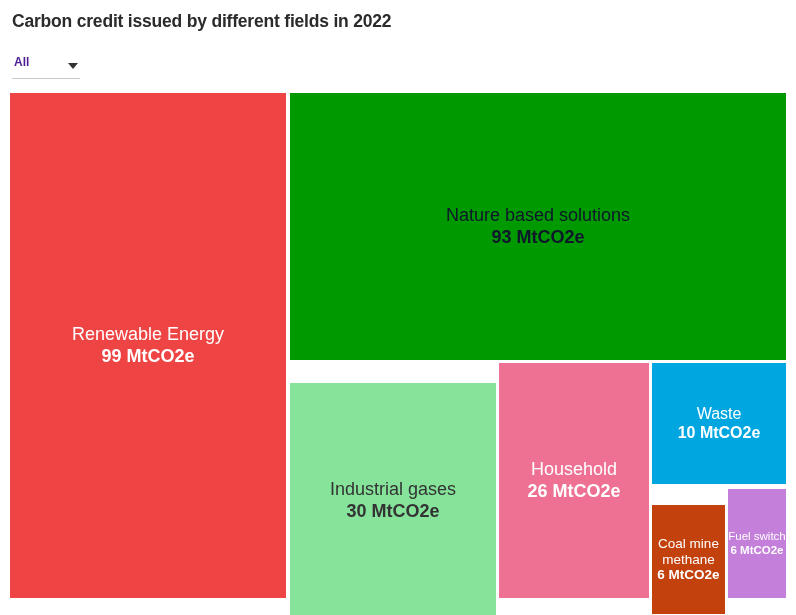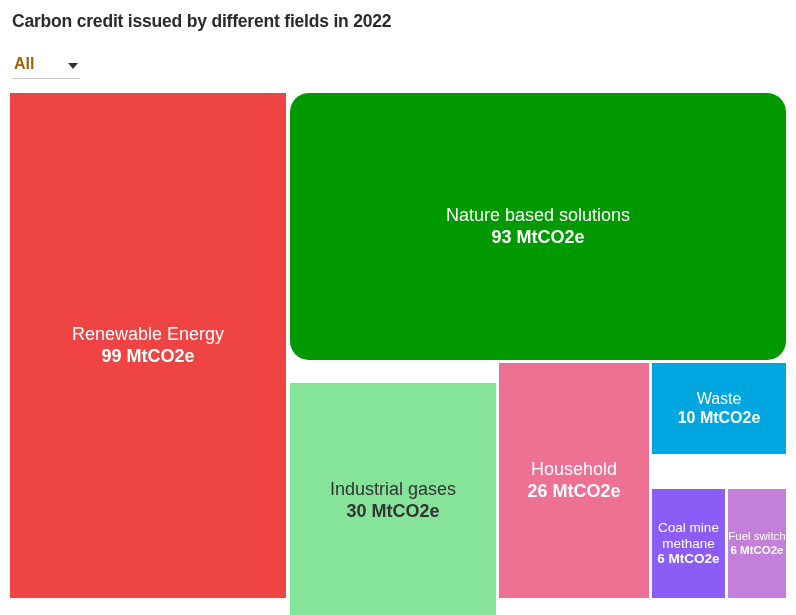--- a/index.html
+++ b/index.html
@@ -32,23 +32,23 @@
     top: 54px;
     width: 68px;
     height: 24px;
     border-bottom: 1px solid #c9c9c9;
     cursor: pointer;
   }
   #filter-dropdown .dd-value {
     position: absolute;
     left: 2px;
     top: 1px;
-    font-size: 16px;
+    font-size: 12px;
     font-weight: bold;
-    color: #a16207;
+    color: #4c1d95;
   }
   #filter-dropdown .dd-caret {
     position: absolute;
     right: 2px;
     top: 9px;
     width: 0;
     height: 0;
     border-left: 5.5px solid transparent;
     border-right: 5.5px solid transparent;
     border-top: 6.5px solid #333333;
@@ -81,21 +81,21 @@
     text-align: center;
     line-height: 1.18;
     font-weight: bold;
   }
 
   
   #tile-renewable-energy      { left: 0px;   top: 0px;   width: 276px; height: 505px; }
   #tile-nature-based-solutions{ left: 280px; top: 0px;   width: 496px; height: 267px; }
   #tile-industrial-gases      { left: 280px; top: 270px; width: 206px; height: 235px; margin-top: 20px; }
   #tile-household             { left: 489px; top: 270px; width: 150px; height: 235px; }
-  #tile-waste                 { left: 642px; top: 270px; width: 134px; height: 91px; }
+  #tile-waste                 { left: 642px; top: 270px; width: 134px; height: 121px; }
   #tile-coal-mine-methane     { left: 642px; top: 396px; width: 73px;  height: 109px; }
   #tile-fuel-switch           { left: 718px; top: 396px; width: 58px;  height: 109px; }
 
   
   #tile-renewable-energy .tile-label,
   #tile-nature-based-solutions .tile-label,
   #tile-industrial-gases .tile-label,
   #tile-household .tile-label { font-size: 18px; }
   #tile-renewable-energy .tile-value,
   #tile-nature-based-solutions .tile-value,
@@ -121,41 +121,41 @@
   <span class="dd-caret"></span>
 </div>
 
 <div id="treemap">
 
   <div class="tile" id="tile-renewable-energy" style="background: #ef4444; color: rgb(255, 255, 255);">
     <div class="tile-label">Renewable Energy</div>
     <div class="tile-value">99 MtCO2e</div>
   </div>
 
-  <div class="tile" id="tile-nature-based-solutions" style="background: rgb(0, 153, 0); color: #ffffff; border-radius: 19px;">
+  <div class="tile" id="tile-nature-based-solutions" style="background: rgb(0, 153, 0); color: #0f172a;">
     <div class="tile-label">Nature based solutions</div>
     <div class="tile-value">93 MtCO2e</div>
   </div>
 
   <div class="tile" id="tile-industrial-gases" style="background: rgb(133, 227, 154); color: rgb(51, 51, 51);">
     <div class="tile-label">Industrial gases</div>
     <div class="tile-value">30 MtCO2e</div>
   </div>
 
   <div class="tile" id="tile-household" style="background: rgb(238, 112, 147); color: rgb(255, 255, 255);">
     <div class="tile-label">Household</div>
     <div class="tile-value">26 MtCO2e</div>
   </div>
 
   <div class="tile" id="tile-waste" style="background: rgb(0, 166, 224); color: rgb(255, 255, 255);">
     <div class="tile-label">Waste</div>
     <div class="tile-value">10 MtCO2e</div>
   </div>
 
-  <div class="tile" id="tile-coal-mine-methane" style="background: #8b5cf6; color: rgb(255, 255, 255);">
+  <div class="tile" id="tile-coal-mine-methane" style="background: #c2410c; color: rgb(255, 255, 255); margin-top: 16px;">
     <div class="tile-label">Coal mine methane</div>
     <div class="tile-value">6 MtCO2e</div>
   </div>
 
   <div class="tile" id="tile-fuel-switch" style="background: rgb(196, 127, 219); color: rgb(255, 255, 255);">
     <div class="tile-label">Fuel switch</div>
     <div class="tile-value">6 MtCO2e</div>
   </div>
 
 </div>

